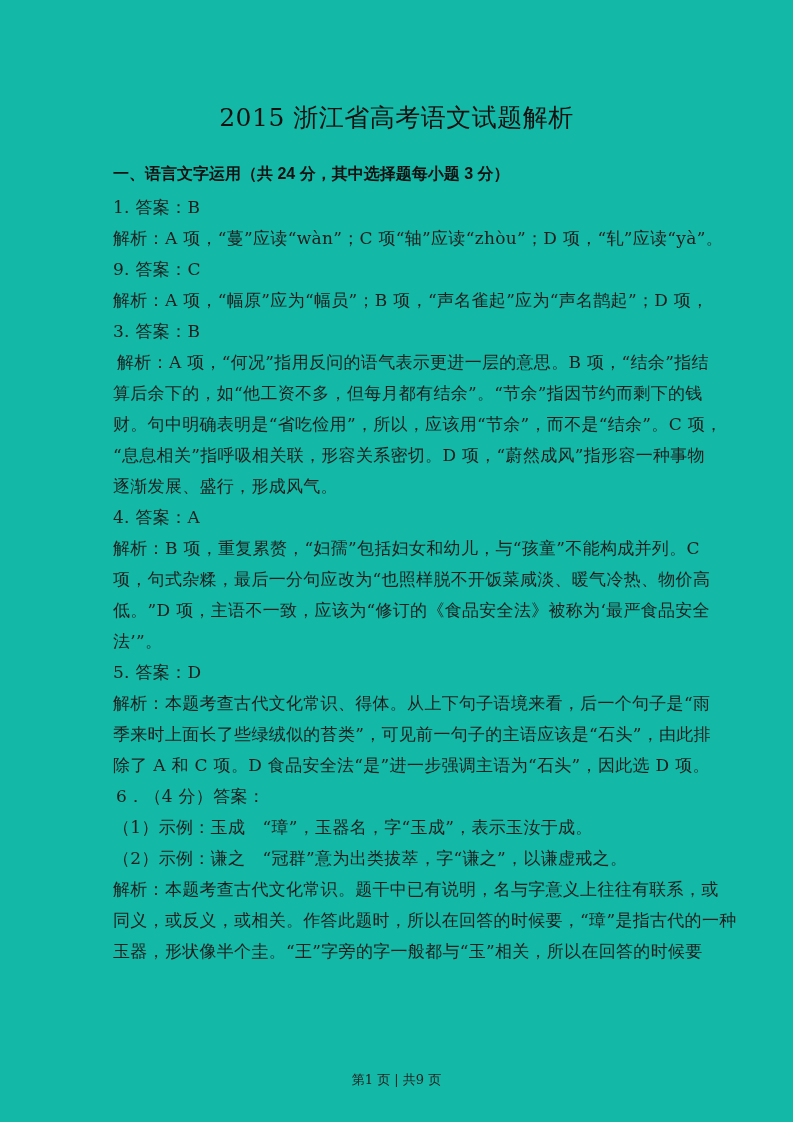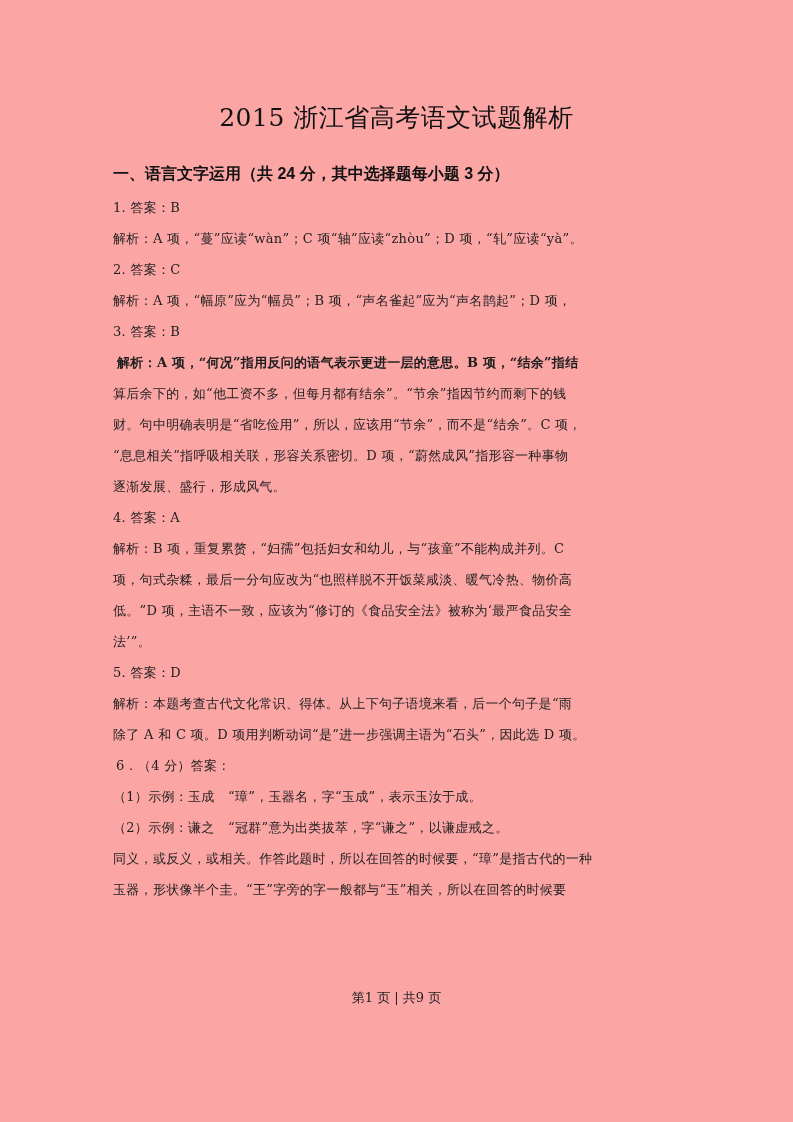--- a/index.html
+++ b/index.html
@@ -1,58 +1,60 @@
 <!DOCTYPE html>
 <html><head>
 <meta charset="utf-8">
 <style>
   html, body { margin: 0; padding: 0; background: #ffffff; }
   body { width: 793px; height: 1122px; position: relative; overflow: hidden;
          font-family: "DejaVu Serif", "Liberation Serif", serif; color: #1a1a1a; }
-  .page { position: absolute; left: 0; top: 0; width: 793px; height: 1122px; background: #fca5a5; }
+  .page { position: absolute; left: 0; top: 0; width: 793px; height: 1122px; background: #14b8a6; }
   .title { position: absolute; top: 100px; left: 0; width: 793px; text-align: center;
            font-size: 25px; line-height: 36px; color: #111; letter-spacing: 0.5px; }
   .section-heading { position: absolute; top: 161px; left: 113px; width: 580px;
            font-family: Liberation Sans, sans-serif; font-weight: bold;
            font-size: 16px; line-height: 26px; color: #111; }
   .body { position: absolute; top: 192px; left: 113px; width: 572px; }
-  .line { font-size: 13px; line-height: 31px; height: 31px; white-space: nowrap;
+  .line { font-size: 17px; line-height: 31px; height: 31px; white-space: nowrap;
           color: #1e1e1e; letter-spacing: 0.3px; }
-  .line.indent1 { padding-left: 4px; font-weight: bold; }
+  .line.indent1 { padding-left: 4px; }
   .line.indent2 { padding-left: 3px; }
-  .footer { position: absolute; top: 989px; left: 0; width: 793px; text-align: center;
+  .footer { position: absolute; top: 1071px; left: 0; width: 793px; text-align: center;
             font-size: 13px; line-height: 18px; color: #222; }
 </style>
 </head>
 <body>
 
 <div class="page">
   <div class="title">2015 浙江省高考语文试题解析</div>
   <div class="section-heading">一、语言文字运用（共 24 分，其中选择题每小题 3 分）</div>
 
   <div class="body">
     <div class="line">1. 答案：B</div>
     <div class="line">解析：A 项，“蔓”应读“wàn”；C 项“轴”应读“zhòu”；D 项，“轧”应读“yà”。</div>
-    <div class="line">2. 答案：C</div>
+    <div class="line">9. 答案：C</div>
     <div class="line">解析：A 项，“幅原”应为“幅员”；B 项，“声名雀起”应为“声名鹊起”；D 项，</div>
     <div class="line">3. 答案：B</div>
     <div class="line indent1"> 解析：A 项，“何况”指用反问的语气表示更进一层的意思。B 项，“结余”指结</div>
     <div class="line">算后余下的，如“他工资不多，但每月都有结余”。“节余”指因节约而剩下的钱</div>
     <div class="line">财。句中明确表明是“省吃俭用”，所以，应该用“节余”，而不是“结余”。C 项，</div>
     <div class="line">“息息相关”指呼吸相关联，形容关系密切。D 项，“蔚然成风”指形容一种事物</div>
     <div class="line">逐渐发展、盛行，形成风气。</div>
     <div class="line">4. 答案：A</div>
     <div class="line">解析：B 项，重复累赘，“妇孺”包括妇女和幼儿，与“孩童”不能构成并列。C</div>
     <div class="line">项，句式杂糅，最后一分句应改为“也照样脱不开饭菜咸淡、暖气冷热、物价高</div>
     <div class="line">低。”D 项，主语不一致，应该为“修订的《食品安全法》被称为‘最严食品安全</div>
     <div class="line">法’”。</div>
     <div class="line">5. 答案：D</div>
     <div class="line">解析：本题考查古代文化常识、得体。从上下句子语境来看，后一个句子是“雨</div>
-    <div class="line">除了 A 和 C 项。D 项用判断动词“是”进一步强调主语为“石头”，因此选 D 项。</div>
+    <div class="line">季来时上面长了些绿绒似的苔类”，可见前一句子的主语应该是“石头”，由此排</div>
+    <div class="line">除了 A 和 C 项。D 食品安全法“是”进一步强调主语为“石头”，因此选 D 项。</div>
     <div class="line indent2">6．（4 分）答案：</div>
     <div class="line">（1）示例：玉成　“璋”，玉器名，字“玉成”，表示玉汝于成。</div>
     <div class="line">（2）示例：谦之　“冠群”意为出类拔萃，字“谦之”，以谦虚戒之。</div>
+    <div class="line">解析：本题考查古代文化常识。题干中已有说明，名与字意义上往往有联系，或</div>
     <div class="line">同义，或反义，或相关。作答此题时，所以在回答的时候要，“璋”是指古代的一种</div>
     <div class="line">玉器，形状像半个圭。“王”字旁的字一般都与“玉”相关，所以在回答的时候要</div>
   </div>
 
   <div class="footer">第1 页 | 共9 页</div>
 </div>
 
 </body></html>

